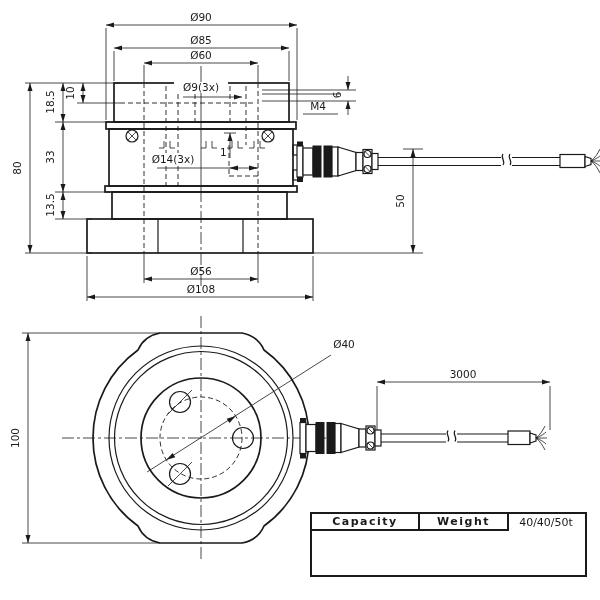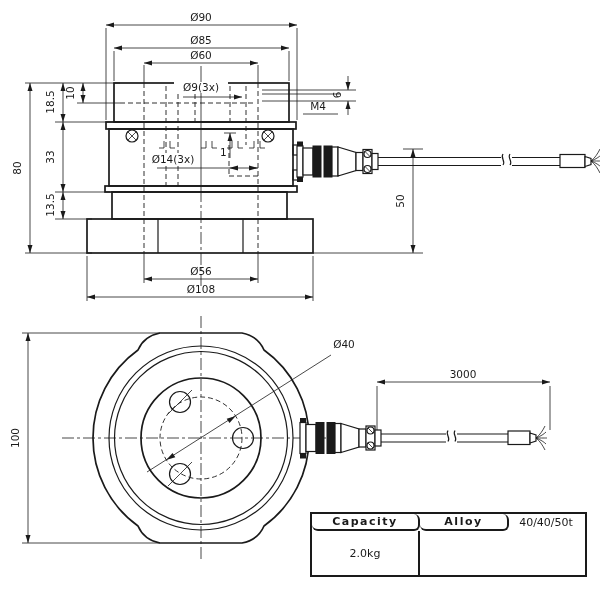--- a/index.html
+++ b/index.html
@@ -18,21 +18,21 @@
   text{fill:#1a1a1a;font-size:10.5px;font-family:"DejaVu Sans","Liberation Sans",sans-serif;}
   .mid{text-anchor:middle;}
   .wbg{fill:#ffffff;stroke:none;}
   
   #spec{position:absolute;left:310px;top:512px;width:277px;height:65px;
         border:2px solid #1a1a1a;box-sizing:border-box;display:grid;
         grid-template-columns:108px 89px 74px;grid-template-rows:17px 44px;}
   #spec .cell{border-right:2px solid #1a1a1a;display:flex;align-items:center;justify-content:center;
         font-size:11px;color:#1a1a1a;box-sizing:border-box;}
   #spec .cell:nth-child(3n){border-right:none;}
-  #spec .hd{border-bottom:2px solid #1a1a1a;font-weight:bold;letter-spacing:1.5px;border-radius:6px;}
+  #spec .hd{border-bottom:2px solid #1a1a1a;font-weight:bold;letter-spacing:1.5px;}
 </style>
 </head>
 <body>
 
 <div id="stage">
 <svg width="600" height="600" viewBox="0 0 600 600">
   <defs>
     <marker id="ae" orient="auto" markerWidth="11" markerHeight="7" refX="10" refY="3.5">
       <path d="M0,0.4 L10,3.5 L0,6.6 z" fill="#1a1a1a"></path>
     </marker>
@@ -261,17 +261,16 @@
 
     <line class="thin" x1="377" y1="386" x2="377" y2="430"></line>
     <line class="thin" x1="550" y1="386" x2="550" y2="430"></line>
     <line class="dim" x1="377" y1="382" x2="550" y2="382" marker-start="url(#as)" marker-end="url(#ae)"></line>
     <text class="mid" x="463" y="378">3000</text>
   </g>
 </svg>
 
 <div id="spec">
   <div class="cell hd">Capacity</div>
-  <div class="cell hd">Alloy</div>
+  <div class="cell hd">Weight</div>
   <div class="cell">40/40/50t</div>
-  <div class="cell">2.0kg</div>
 </div>
 </div>
 
 </body></html>

